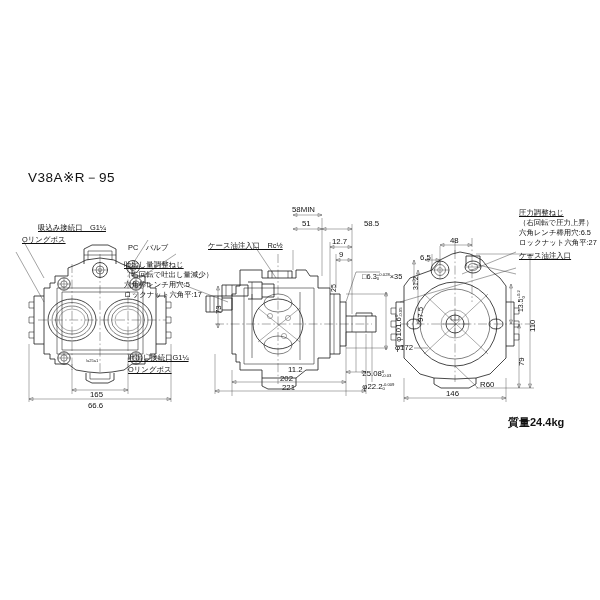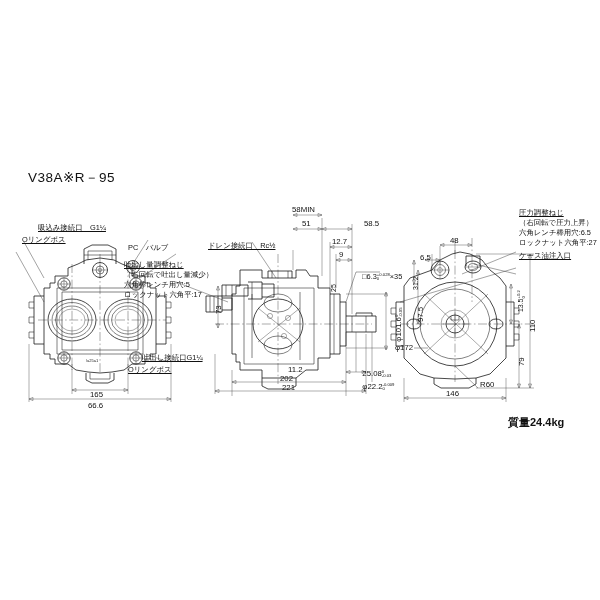--- a/index.html
+++ b/index.html
@@ -313,34 +313,34 @@
   </g>
 </svg>
 
 <div class="lbl title" style="left:28px;top:168px;">V38A※R－95</div>
 
 <div class="lbl mass" style="left:508px;top:414px;">質量24.4kg</div>
 
 <div class="lbl note u" style="left:22px;top:222px;padding-left:16px;">吸込み接続口　G1¼</div>
 <div class="lbl note u" style="left:22px;top:234px;">Oリングボス</div>
 
-<div class="lbl note u" style="left:128px;top:352px;padding-left:14px;">吐出し接続口G1¼</div>
+<div class="lbl note u" style="left:128px;top:352px;">吐出し接続口G1¼</div>
 <div class="lbl note u" style="left:128px;top:364px;">Oリングボス</div>
 
 <div class="lbl dim" style="left:88px;top:379px;margin-top:20px;">66.6</div>
 <div class="lbl dim" style="left:90px;top:388px;">165</div>
 
 <div class="lbl note" style="left:128px;top:242px;">PC　バルブ</div>
 
 <div class="lbl note u" style="left:124px;top:259px;">吐出し量調整ねじ</div>
 <div class="lbl note" style="left:124px;top:269px;">（右回転で吐出し量減少）</div>
 <div class="lbl note" style="left:124px;top:279px;">六角棒レンチ用穴:5</div>
 <div class="lbl note" style="left:124px;top:289px;">ロックナット六角平:17</div>
 
-<div class="lbl note u" style="left:208px;top:240px;">ドレン接続口　Rc½</div>
+<div class="lbl note u" style="left:208px;top:240px;">ケース油注入口　Rc½</div>
 
 <div class="lbl dim" style="left:292px;top:203px;">58MIN</div>
 <div class="lbl dim" style="left:302px;top:217px;">51</div>
 <div class="lbl dim" style="left:328px;top:217px;margin-left:36px;">58.5</div>
 <div class="lbl dim" style="left:332px;top:235px;">12.7</div>
 <div class="lbl dim" style="left:339px;top:248px;">9</div>
 
 <div class="lbl dim rot" style="left:214px;top:312px;transform:rotate(-90deg);">73</div>
 <div class="lbl dim sm rot" style="left:330px;top:290px;transform:rotate(-90deg);">25</div>
 

